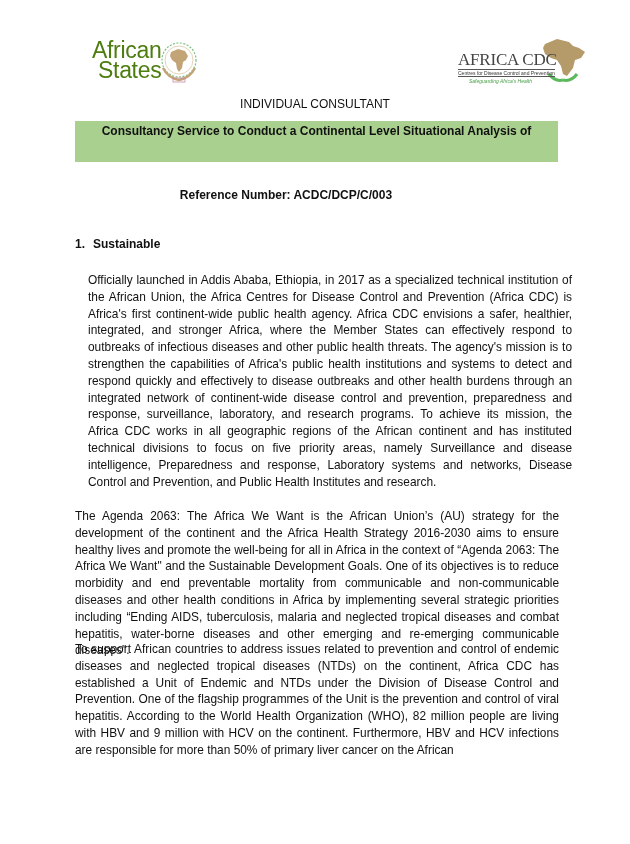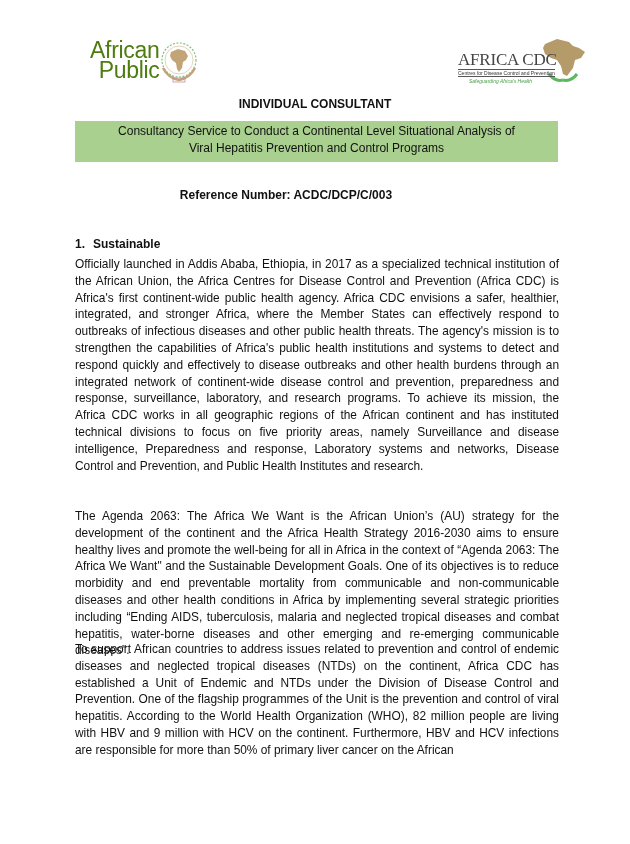--- a/index.html
+++ b/index.html
@@ -19,45 +19,45 @@
               font-size: 17px; color: #444; letter-spacing: -0.2px; white-space: nowrap; }
   .cdc-sub { position: absolute; left: 3px; top: 33px; font-size: 5px; color: #333;
              border-top: 1px solid #555; border-bottom: 1px solid #555; white-space: nowrap;
              line-height: 6px; }
   .cdc-tag { position: absolute; left: 14px; top: 42px; font-size: 5px; color: #4aa04a;
              font-style: italic; white-space: nowrap; }
   .cdc-map { position: absolute; left: 82px; top: 0; width: 52px; height: 46px; }
 
   
   .doc-type { position: absolute; left: 0; width: 630px; top: 97px; text-align: center;
-              font-weight: bold; font-size: 12px; }
+              font-weight: normal; font-size: 12px; }
   .banner { position: absolute; left: 75px; top: 121px; width: 483px; height: 41px;
-            background: #a9d08e; text-align: center; font-weight: normal; font-size: 12px;
+            background: #a9d08e; text-align: center; font-weight: bold; font-size: 12px;
             line-height: 17px; padding-top: 2px; box-sizing: border-box; }
   .ref { position: absolute; left: 0; width: 572px; top: 188px; text-align: center;
          font-weight: bold; font-size: 12px; }
   .section-heading { position: absolute; left: 75px; top: 237px; font-weight: bold; font-size: 12px; }
   .section-heading .num { display: inline-block; width: 18px; }
 
   .body-text { position: absolute; left: 75px; width: 484px; font-size: 11.9px;
                line-height: 16.8px; text-align: justify; }
-  .p1 { top: 256px; }
+  .p1 { top: 272px; margin-left: 13px; }
   .p2 { top: 481px; margin-top: 27px; }
   .p3 { top: 641px; }
   p { margin: 0; }
 </style>
 </head>
 <body>
 
 <div class="page">
 
   <div class="au-logo">
     <div class="au-text">
       <span>African</span>
-      <span class="l2">Public</span>
+      <span class="l2">States</span>
     </div>
     <svg class="au-emblem" viewBox="0 0 42 44">
       <circle cx="21" cy="20" r="17" fill="none" stroke="#7fbf7f" stroke-width="1.2" stroke-dasharray="2 1.5"></circle>
       <circle cx="21" cy="20" r="14" fill="#fff" stroke="#d8c9a8" stroke-width="0.8"></circle>
       <path d="M13 12 L20 9 L27 11 L30 16 L28 20 L25 22 L24 28 L21 32 L19 29 L18 23 L14 20 L12 16 Z" fill="#c2a477"></path>
       <path d="M5 28 Q10 38 21 40 Q32 38 37 28" fill="none" stroke="#c2a477" stroke-width="2.5"></path>
       <rect x="15" y="38" width="12" height="4" fill="none" stroke="#c78aa8" stroke-width="0.8"></rect>
     </svg>
   </div>
 
@@ -69,21 +69,20 @@
     </svg>
     <div class="cdc-name">AFRICA CDC</div>
     <div class="cdc-sub">Centres for Disease Control and Prevention</div>
     <div class="cdc-tag">Safeguarding Africa's Health</div>
   </div>
 
   <div class="doc-type">INDIVIDUAL CONSULTANT</div>
 
   <div class="banner">
     <div>Consultancy Service to Conduct a Continental Level Situational Analysis of</div>
-    <div>Viral Hepatitis Prevention and Control Programs</div>
   </div>
 
   <div class="ref">Reference Number: ACDC/DCP/C/003</div>
 
   <div class="section-heading">
     <span class="num">1.</span><span>Sustainable</span>
   </div>
 
   <p class="body-text p1">Officially launched in Addis Ababa, Ethiopia, in 2017 as a specialized technical institution of the African Union, the Africa Centres for Disease Control and Prevention (Africa CDC) is Africa's first continent-wide public health agency. Africa CDC envisions a safer, healthier, integrated, and stronger Africa, where the Member States can effectively respond to outbreaks of infectious diseases and other public health threats. The agency's mission is to strengthen the capabilities of Africa's public health institutions and systems to detect and respond quickly and effectively to disease outbreaks and other health burdens through an integrated network of continent-wide disease control and prevention, preparedness and response, surveillance, laboratory, and research programs. To achieve its mission, the Africa CDC works in all geographic regions of the African continent and has instituted technical divisions to focus on five priority areas, namely Surveillance and disease intelligence, Preparedness and response, Laboratory systems and networks, Disease Control and Prevention, and Public Health Institutes and research.</p>
   <p class="body-text p2">The Agenda 2063: The Africa We Want is the African Union’s (AU) strategy for the development of the continent and the Africa Health Strategy 2016-2030 aims to ensure healthy lives and promote the well-being for all in Africa in the context of “Agenda 2063: The Africa We Want" and the Sustainable Development Goals. One of its objectives is to reduce morbidity and end preventable mortality from communicable and non-communicable diseases and other health conditions in Africa by implementing several strategic priorities including “Ending AIDS, tuberculosis, malaria and neglected tropical diseases and combat hepatitis, water-borne diseases and other emerging and re-emerging communicable diseases".</p>

